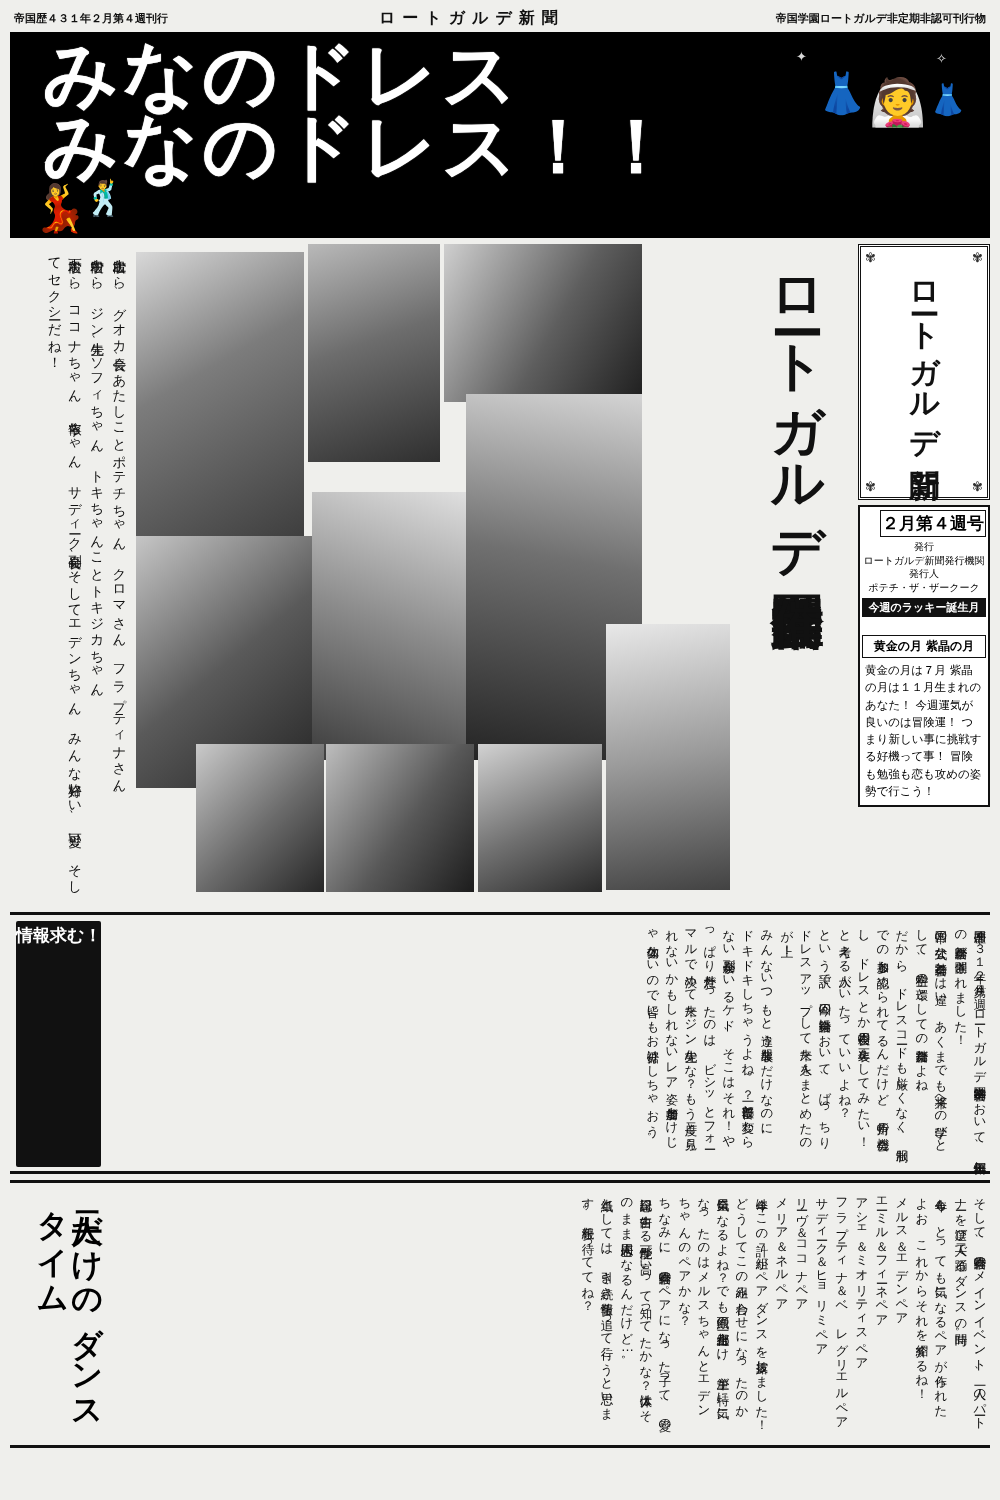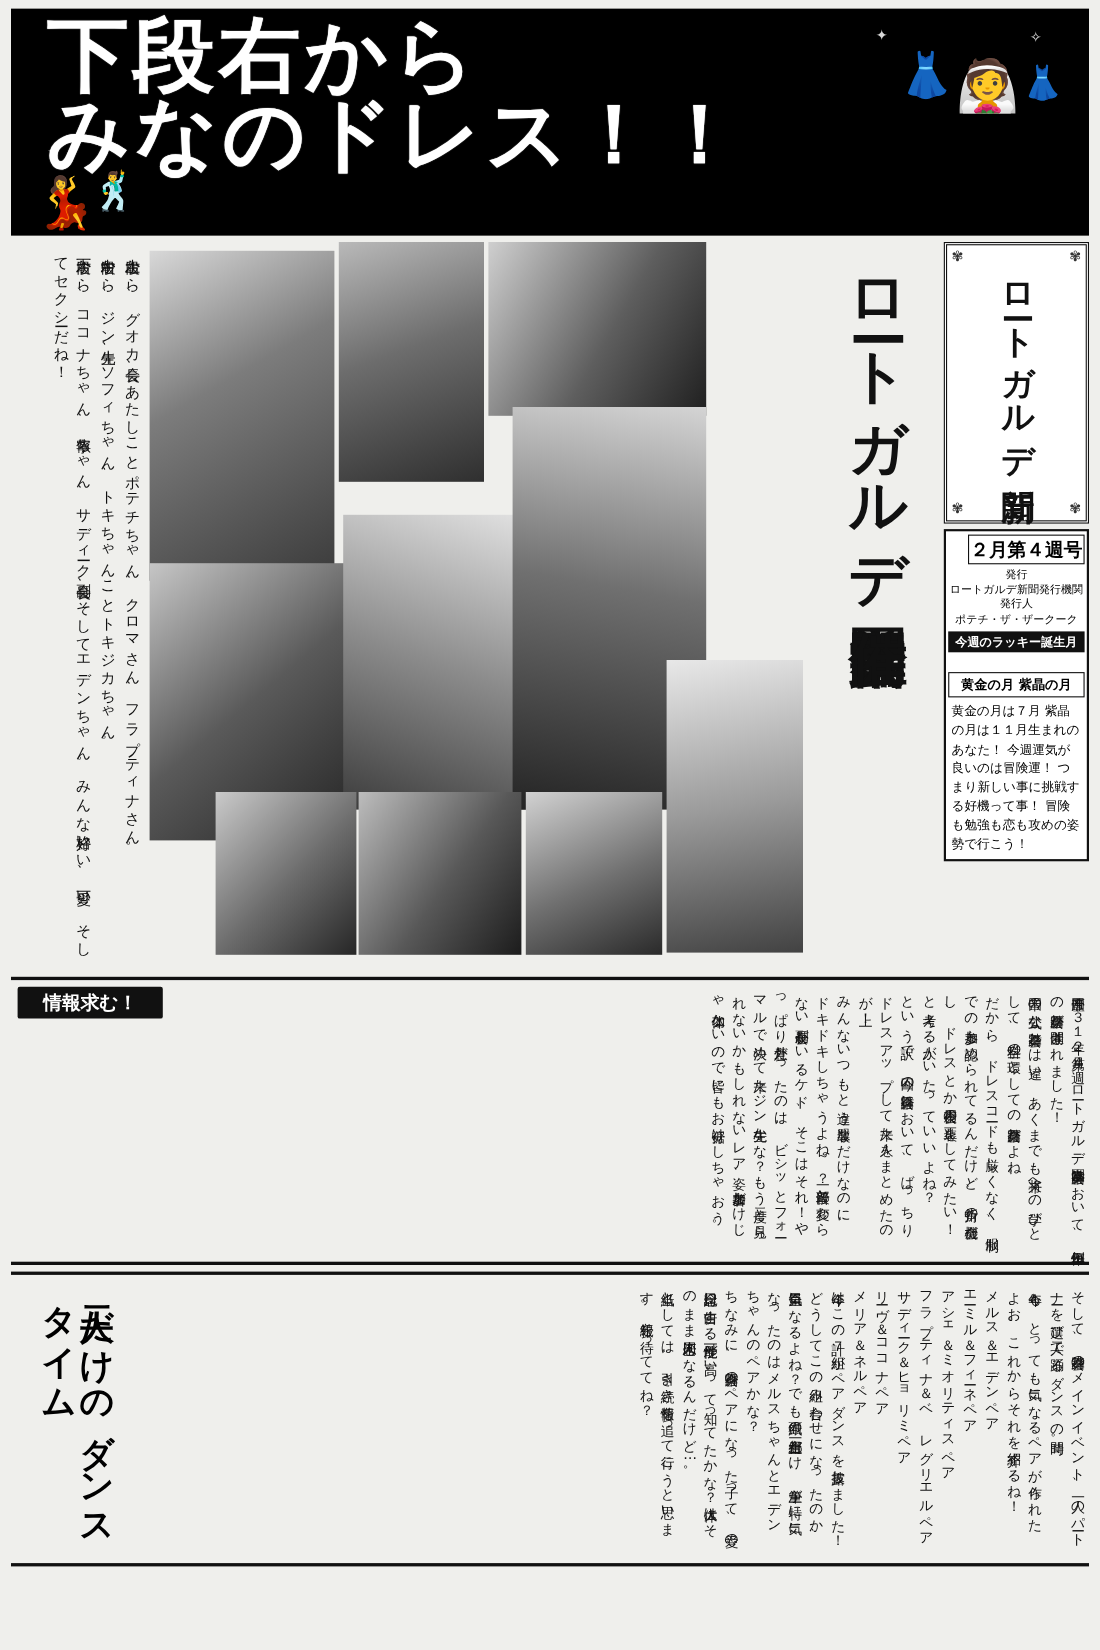--- a/index.html
+++ b/index.html
@@ -70,21 +70,21 @@
   .collage{flex:1;position:relative;}
   .ph{position:absolute;overflow:hidden;background:#888;}
   
   .caption-col{width:120px;display:flex;flex-direction:row-reverse;gap:2px;padding-top:4px;}
   .caption-col .vert{font-size:13.5px;line-height:1.5;letter-spacing:1px;color:#111;height:100%;}
   
   .article{
     margin-top:8px;border-top:3px solid #111;border-bottom:3px solid #111;
     display:flex;flex-direction:row-reverse;height:246px;padding:6px 0 4px 0;gap:2px;
   }
-  .art-side{width:132px;display:flex;flex-direction:column;gap:8px;padding-left:6px;justify-content:space-between;}
+  .art-side{width:132px;display:flex;flex-direction:row;gap:8px;padding-left:6px;justify-content:space-between;}
   .info-head{
     background:#111;color:#fff;font-weight:bold;font-size:17px;text-align:center;padding:3px 0;
     border-radius:2px;
   }
   .info-body{border:2px solid #111;padding:5px 4px;font-size:12px;line-height:1.55;}
   .info-quote{border:1px solid #111;display:inline-block;padding:1px 4px;font-size:12px;margin-bottom:4px;}
   .art-cols{flex:1;display:flex;flex-direction:row-reverse;gap:1px;}
   .art-cols .vert{font-size:12.5px;line-height:1.52;letter-spacing:0.5px;color:#111;height:234px;}
   
   .bottom{
@@ -96,24 +96,29 @@
   }
   .bottom-title .vert{font-size:31px;font-weight:bold;letter-spacing:2px;line-height:1.12;}
   .bottom-cols{flex:1;display:flex;flex-direction:row-reverse;gap:1px;}
   .bottom-cols .vert{font-size:12.5px;line-height:1.52;letter-spacing:0.5px;color:#111;height:236px;}
 </style>
 </head>
 <body>
 
 <div id="page">
 
+  <div class="topline">
+    <div class="left">帝国歴４３１年２月第４週刊行</div>
+    <div class="center">ロートガルデ新聞</div>
+    <div class="right">帝国学園ロートガルデ非定期非認可刊行物</div>
+  </div>
 
   <div class="banner">
     <div class="banner-text">
-      <div>下段右から</div>
+      <div>みなのドレス</div>
       <div>みなのドレス！！</div>
     </div>
     <span class="dancer d1">💃</span>
     <span class="dancer d2">🕺</span>
     <span class="dancer d3">👗</span>
     <span class="dancer d4">👰</span>
     <span class="dancer d5">👗</span>
     <span class="sparkle" style="right:180px;top:14px;">✦</span>
     <span class="sparkle" style="right:40px;top:16px;">✧</span>
     <span class="sparkle" style="left:30px;top:120px;">✧</span>

